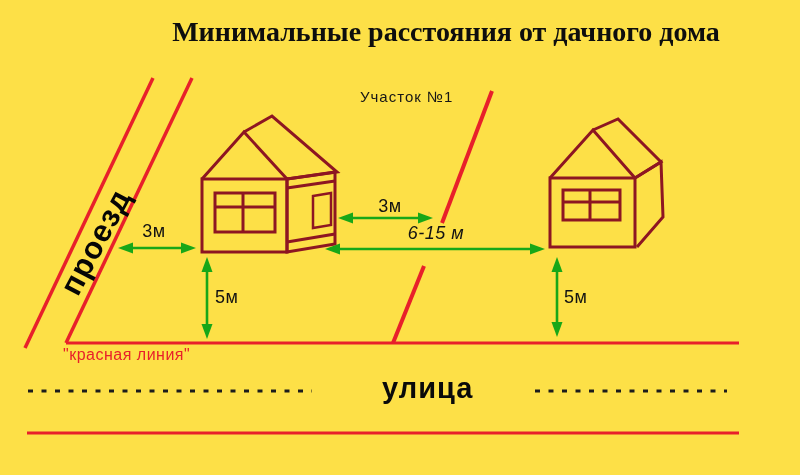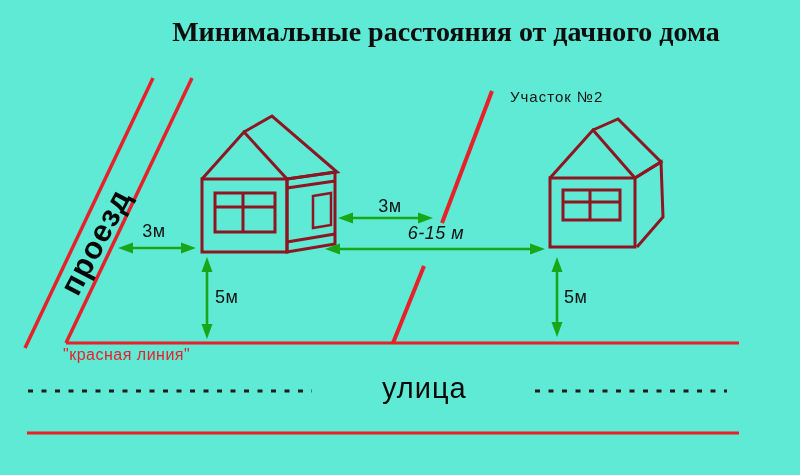--- a/index.html
+++ b/index.html
@@ -1,17 +1,17 @@
 <!DOCTYPE html>
 <html><head>
 <meta charset="utf-8">
 <style>
   html,body{margin:0;padding:0;background:#ffffff;}
   .stage{
-    position:relative;width:800px;height:475px;background:#5eead4;overflow:hidden;
+    position:relative;width:800px;height:475px;background:#fde047;overflow:hidden;
     font-family:"Liberation Sans",sans-serif;color:#111;
   }
   .stage svg{position:absolute;left:0;top:0;}
   .lbl{position:absolute;white-space:nowrap;}
   .title{
     left:96px;top:16px;width:700px;text-align:center;
     font-family:"Liberation Serif",serif;font-weight:bold;font-size:28px;color:#0e0e0e;
   }
   .plot-label{font-size:15px;letter-spacing:1px;color:#161616;}
   .plot1{left:360px;top:88px;}
@@ -20,21 +20,21 @@
   .d-3m-left{left:132px;top:221px;width:44px;text-align:center;}
   .d-3m-mid{left:368px;top:196px;width:44px;text-align:center;}
   .d-span{left:392px;top:223px;width:88px;text-align:center;font-style:italic;}
   .d-5m-left{left:215px;top:287px;}
   .d-5m-right{left:564px;top:287px;}
   .driveway{
     left:33px;top:224px;width:126px;text-align:center;
     font-size:31px;font-weight:bold;letter-spacing:1px;color:#060606;
     transform:rotate(-62deg);transform-origin:center;
   }
-  .street{left:382px;top:372px;font-size:29px;letter-spacing:1px;color:#0a0a0a;}
+  .street{left:382px;top:372px;font-size:29px;letter-spacing:1px;color:#0a0a0a;font-weight:bold;}
   .redline-label{left:63px;top:346px;font-size:16px;letter-spacing:0.5px;color:#e8202a;}
 </style>
 </head>
 <body>
 
 <div class="stage">
 
   <svg width="800" height="475" viewBox="0 0 800 475">
 
     <g stroke="#e8202a" fill="none">
@@ -106,21 +106,21 @@
 
       <g>
         <line x1="557" y1="270" x2="557" y2="324"></line>
         <polygon points="557,257 551.5,272 562.5,272" stroke="none"></polygon>
         <polygon points="557,337 551.5,322 562.5,322" stroke="none"></polygon>
       </g>
     </g>
   </svg>
 
   <div class="lbl title">Минимальные расстояния от дачного дома</div>
-  <div class="lbl plot-label plot2">Участок №2</div>
+  <div class="lbl plot-label plot1">Участок №1</div>
   <div class="lbl driveway">проезд</div>
   <div class="lbl street">улица</div>
   <div class="lbl redline-label">"красная линия"</div>
   <div class="lbl dist d-3m-left">3м</div>
   <div class="lbl dist d-3m-mid">3м</div>
   <div class="lbl dist d-span">6-15 м</div>
   <div class="lbl dist d-5m-left">5м</div>
   <div class="lbl dist d-5m-right">5м</div>
 
 </div>

